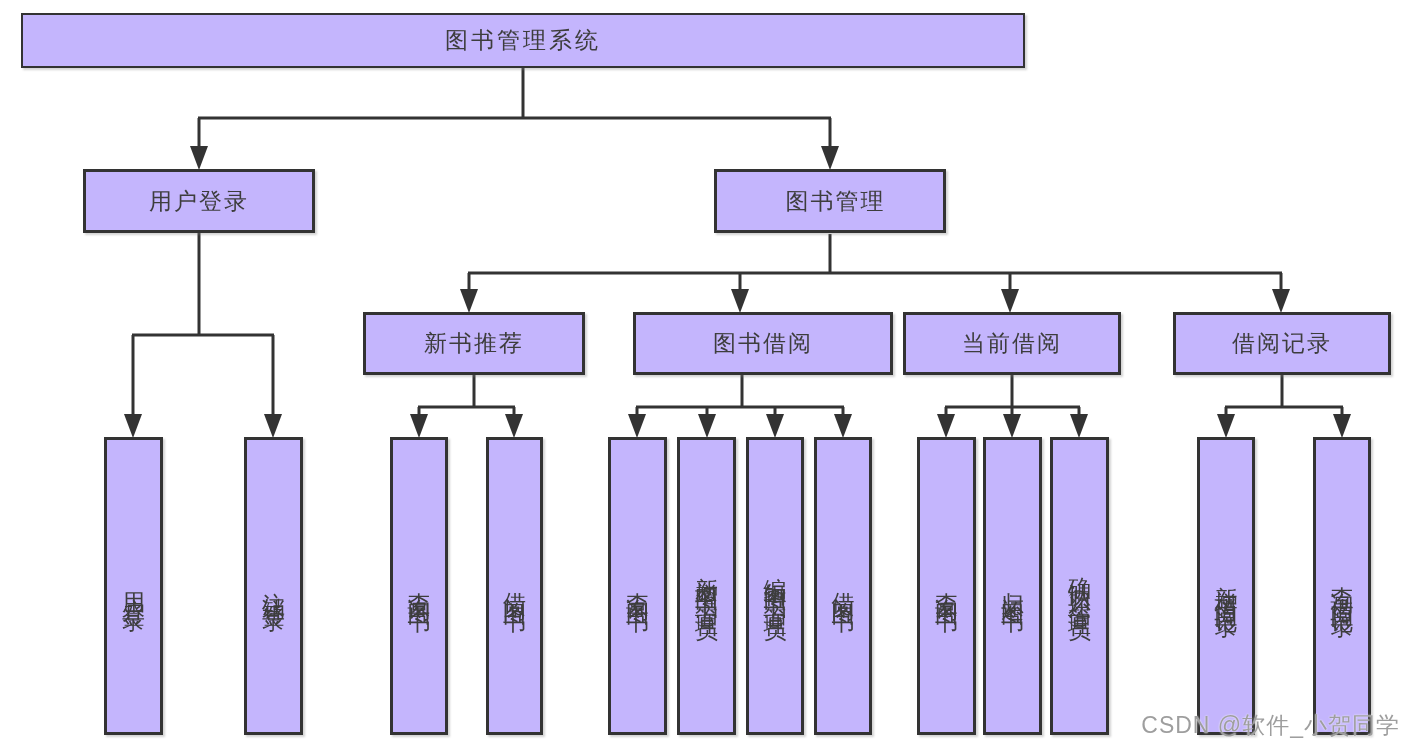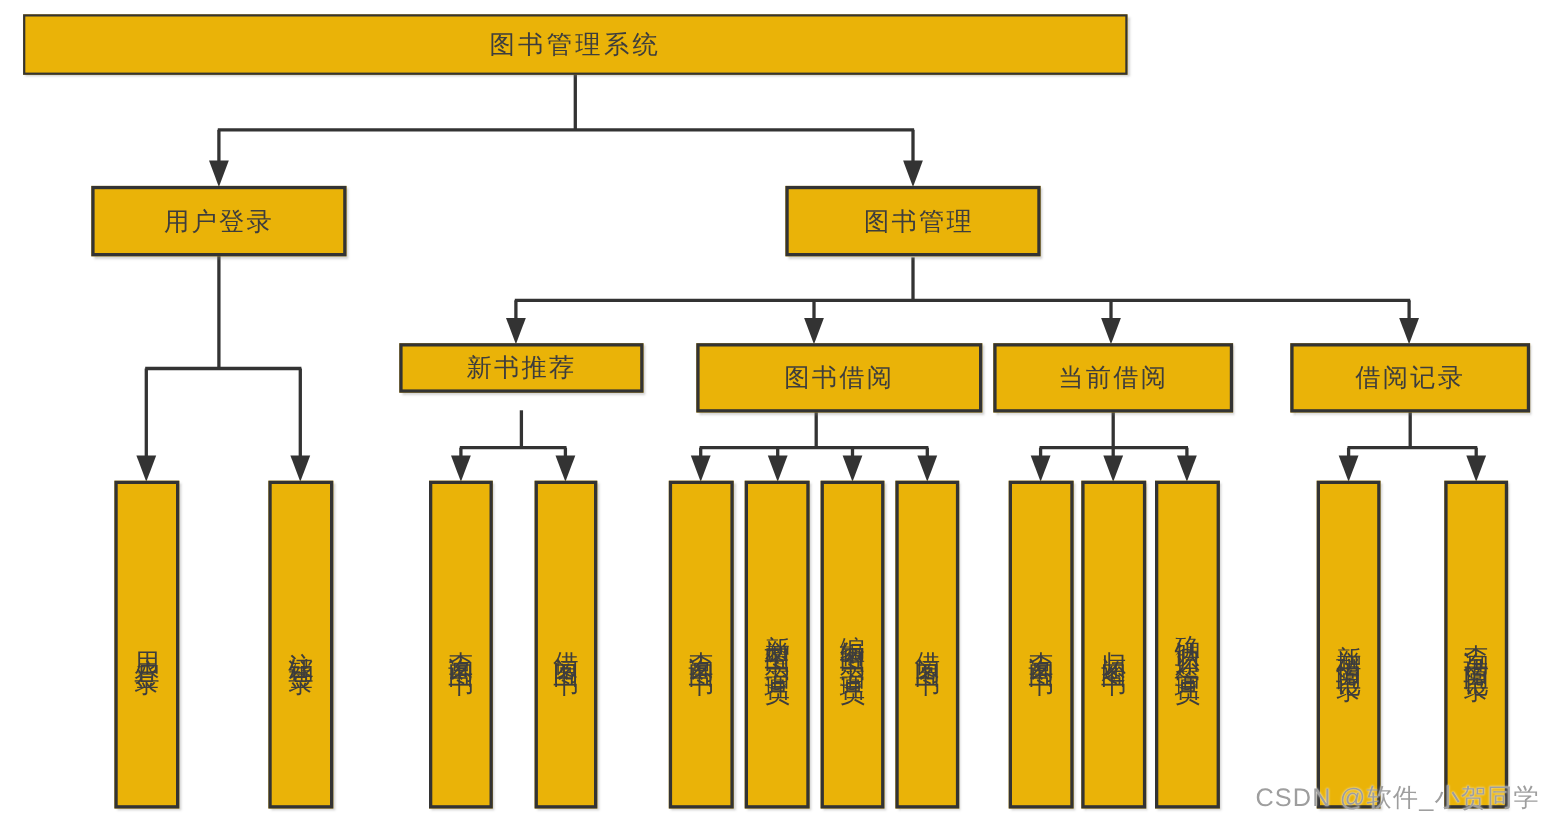--- a/index.html
+++ b/index.html
@@ -18,21 +18,21 @@
     color: var(--text);
     overflow: hidden;
   }
   svg.connectors {
     position: absolute; left: 0; top: 0; z-index: 0;
   }
   svg.connectors line { stroke: var(--line); stroke-width: 3; }
   svg.connectors polygon { fill: var(--line); }
   .box {
     position: absolute;
-    background: #eab308;
+    background: #c4b5fd;
     border: 3px solid var(--line);
     box-sizing: border-box;
     display: flex;
     align-items: center;
     justify-content: center;
     z-index: 1;
     box-shadow: 2px 2px 2px rgba(130,130,130,0.35);
   }
   .root-box {
     left: 21px; top: 13px; width: 1004px; height: 55px;
@@ -143,21 +143,21 @@
     <span>图书管理系统</span>
   </div>
 
   <div class="box h-box" style="left:83px; top:169px; width:232px; height:64px;">
     <span>用户登录</span>
   </div>
   <div class="box h-box" style="left:714px; top:169px; width:232px; height:64px;padding-left:11px;">
     <span>图书管理</span>
   </div>
 
-  <div class="box h-box" style="left:363px; top:312px; width:222px; height:45px;">
+  <div class="box h-box" style="left:363px; top:312px; width:222px; height:63px;">
     <span>新书推荐</span>
   </div>
   <div class="box h-box" style="left:633px; top:312px; width:260px; height:63px;">
     <span>图书借阅</span>
   </div>
   <div class="box h-box" style="left:1173px; top:312px; width:218px; height:63px;">
     <span>借阅记录</span>
   </div>
   <div class="box h-box" style="left:903px; top:312px; width:218px; height:63px;">
     <span>当前借阅</span>

